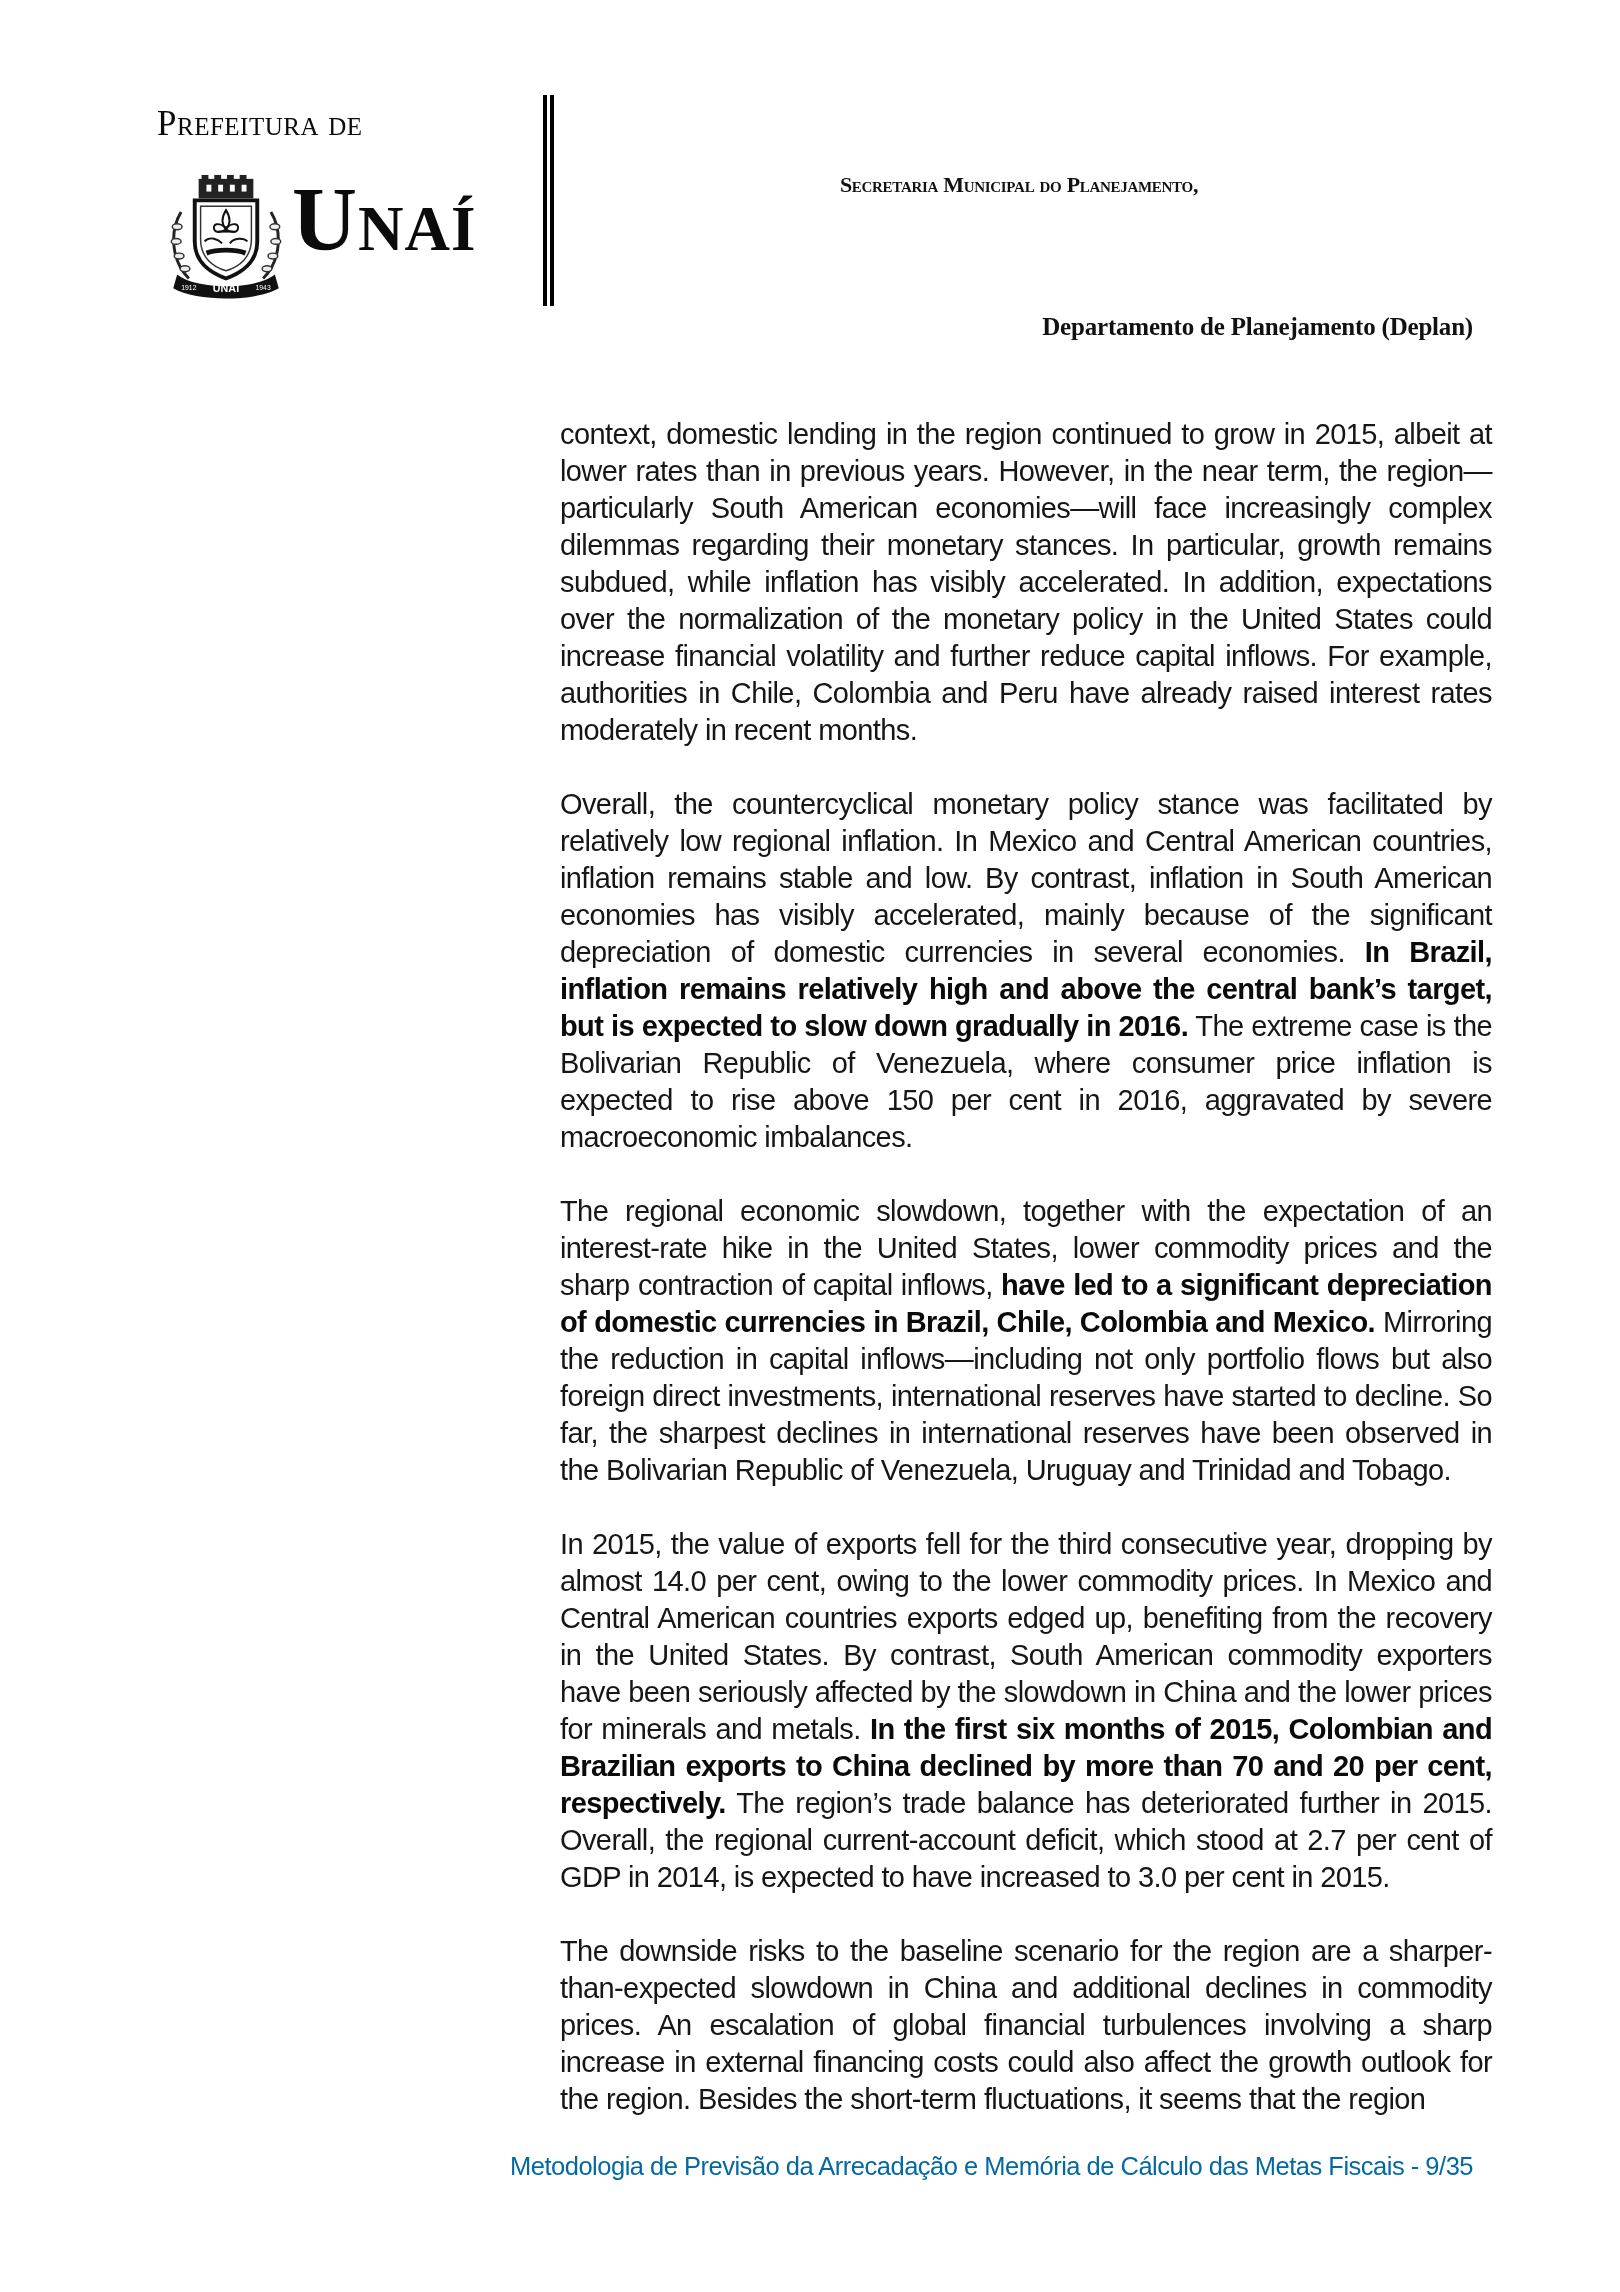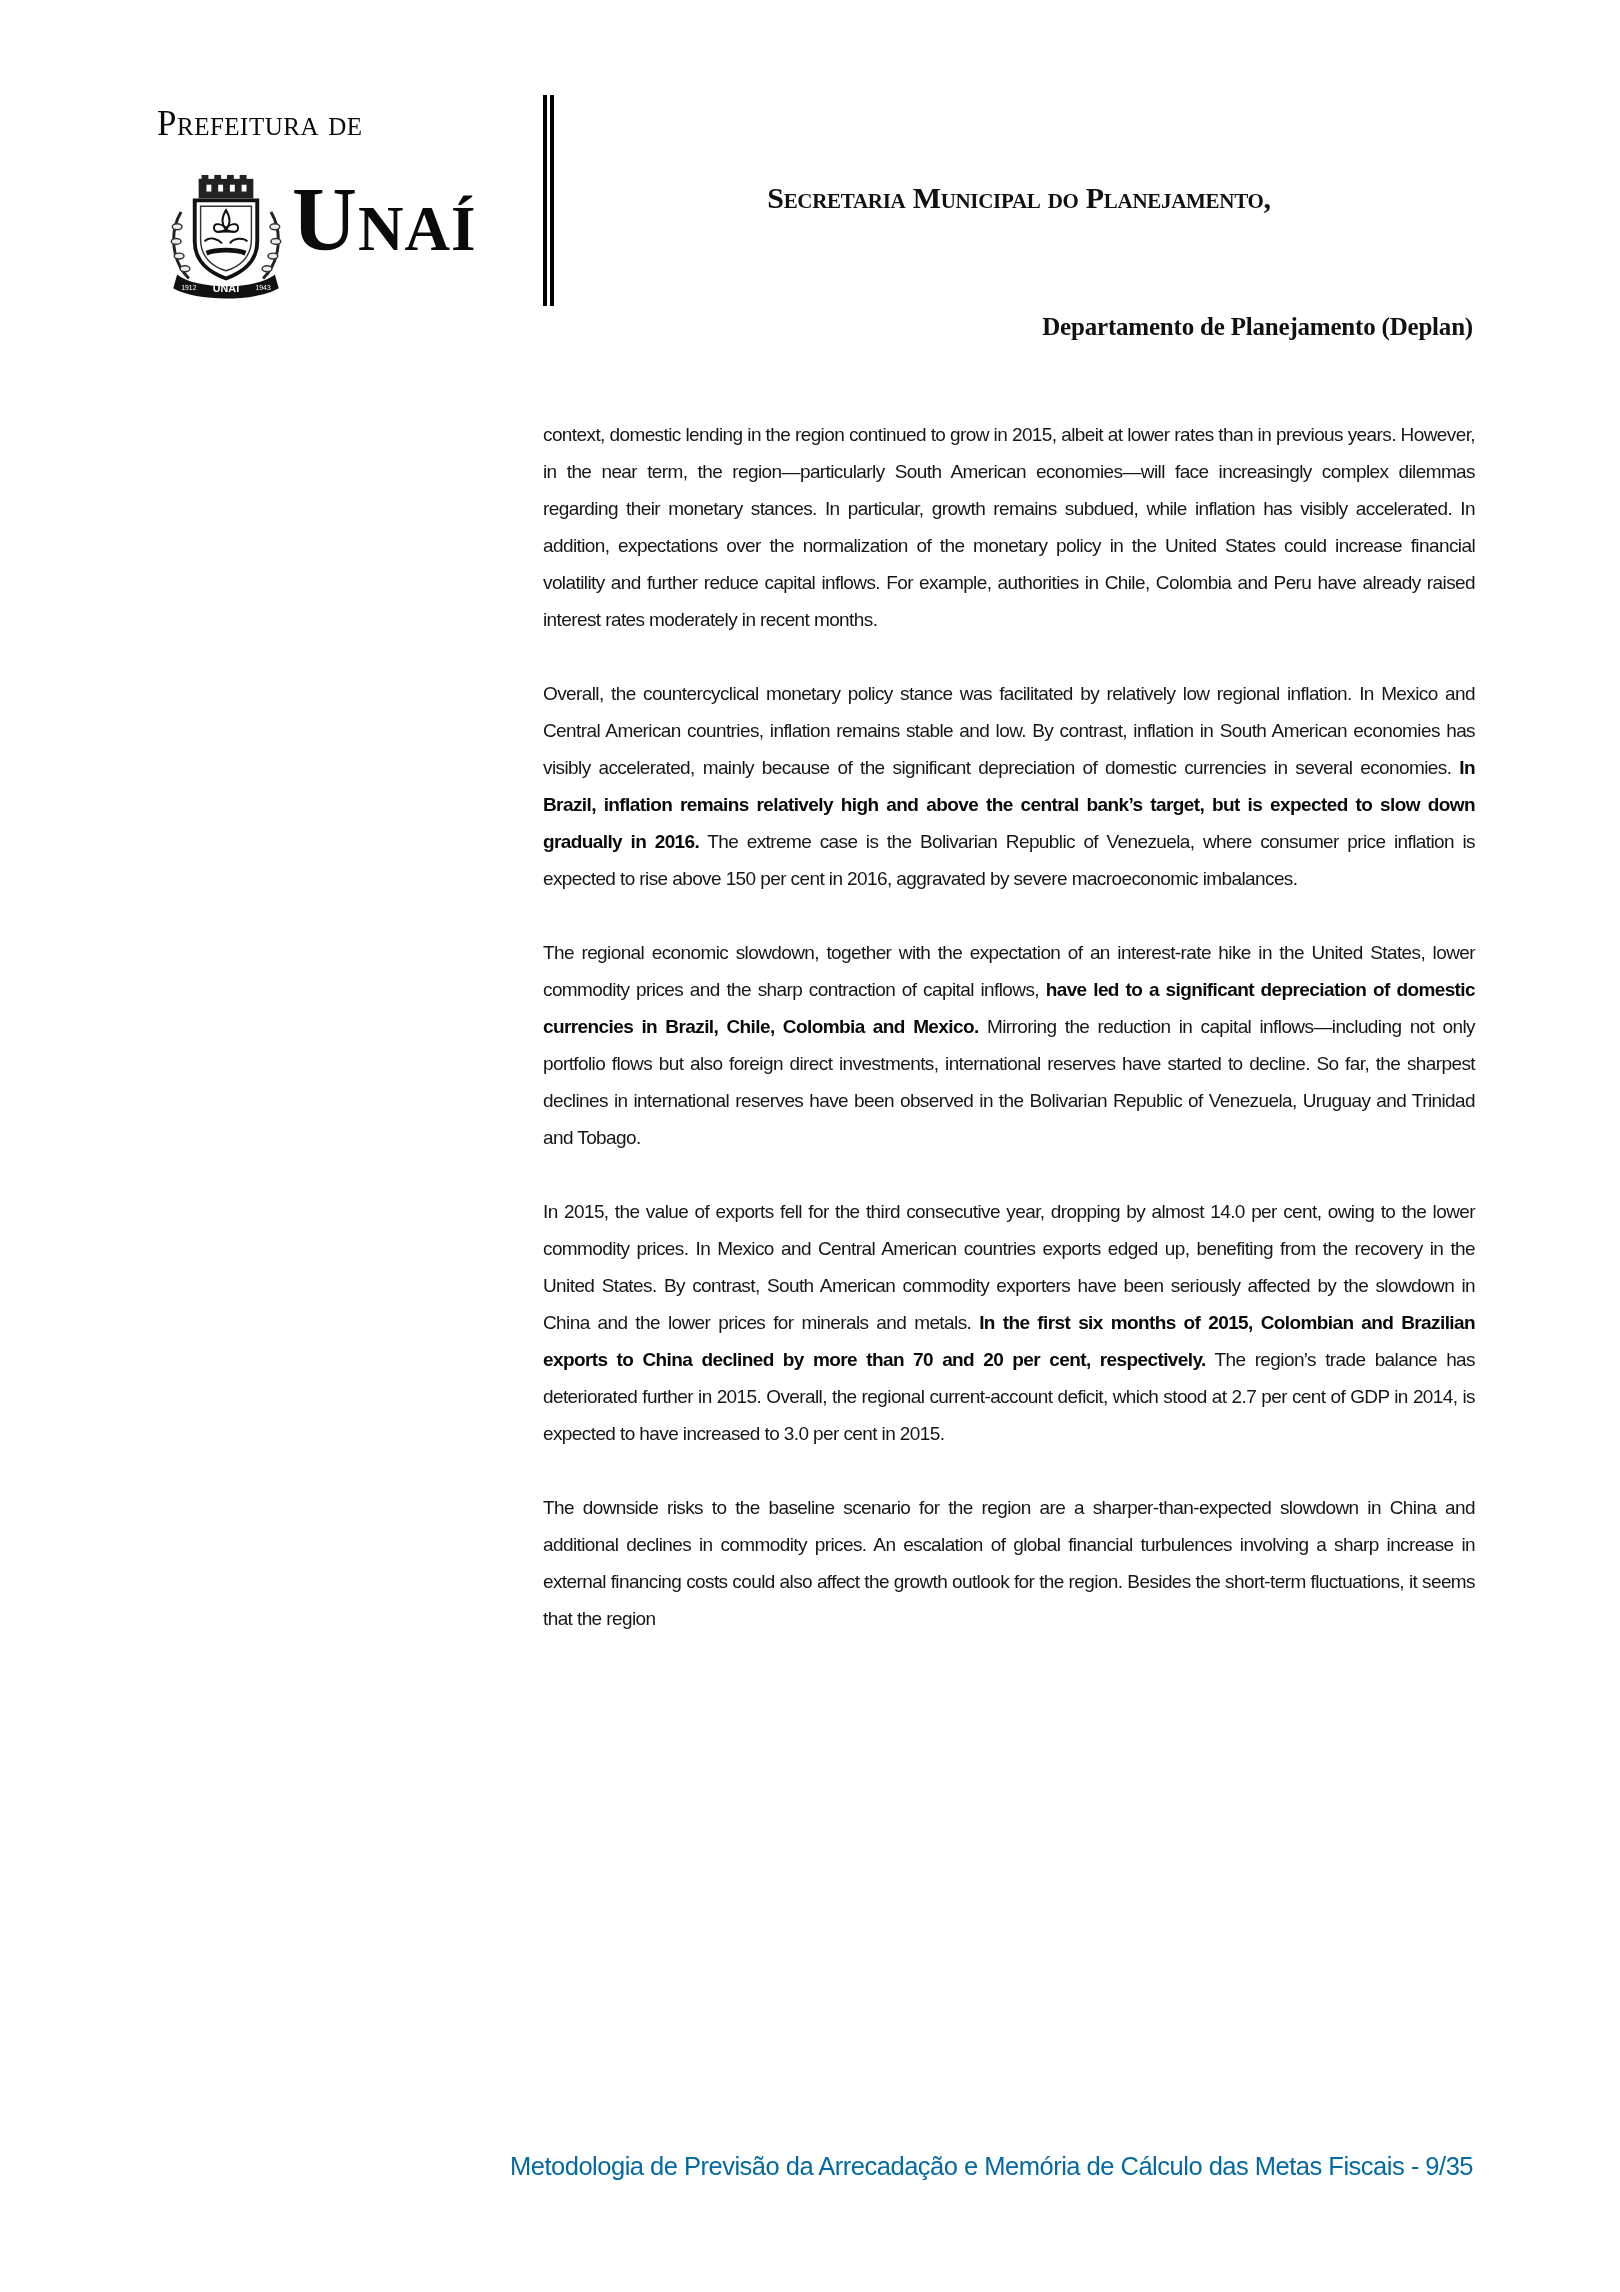--- a/index.html
+++ b/index.html
@@ -74,48 +74,47 @@
     .divider span.a { left: 0; }
     .divider span.b { left: 6.9px; }
     .secretaria {
       position: absolute;
       left: 627px;
       top: 165px;
       width: 784px;
       text-align: center;
       font-family: "Liberation Serif", "DejaVu Serif", serif;
       font-weight: bold;
-      font-size: 30px;
+      font-size: 22px;
       line-height: 39px;
       font-variant: small-caps;
       color: #111;
       letter-spacing: -0.3px;
-      margin-top: 13px;
     }
     .secretaria div { white-space: nowrap; }
     .dept {
       position: absolute;
       right: 147px;
       top: 308px;
       text-align: right;
       font-family: "Liberation Serif", "DejaVu Serif", serif;
       font-weight: bold;
       font-size: 25px;
       line-height: 37px;
       color: #111;
       letter-spacing: -0.2px;
     }
     .dept div { white-space: nowrap; }
     .content {
       position: absolute;
-      left: 543px;
+      left: 560px;
       top: 416px;
       width: 932px;
       font-family: "Liberation Sans", "DejaVu Sans", sans-serif;
-      font-size: 19px;
+      font-size: 29px;
       line-height: 37px;
       color: #161616;
       letter-spacing: -0.6px;
     }
     .content p {
       margin: 0 0 37px 0;
       text-align: justify;
       hyphens: none;
     }
     .content p b { font-weight: bold; color: #0a0a0a; }

